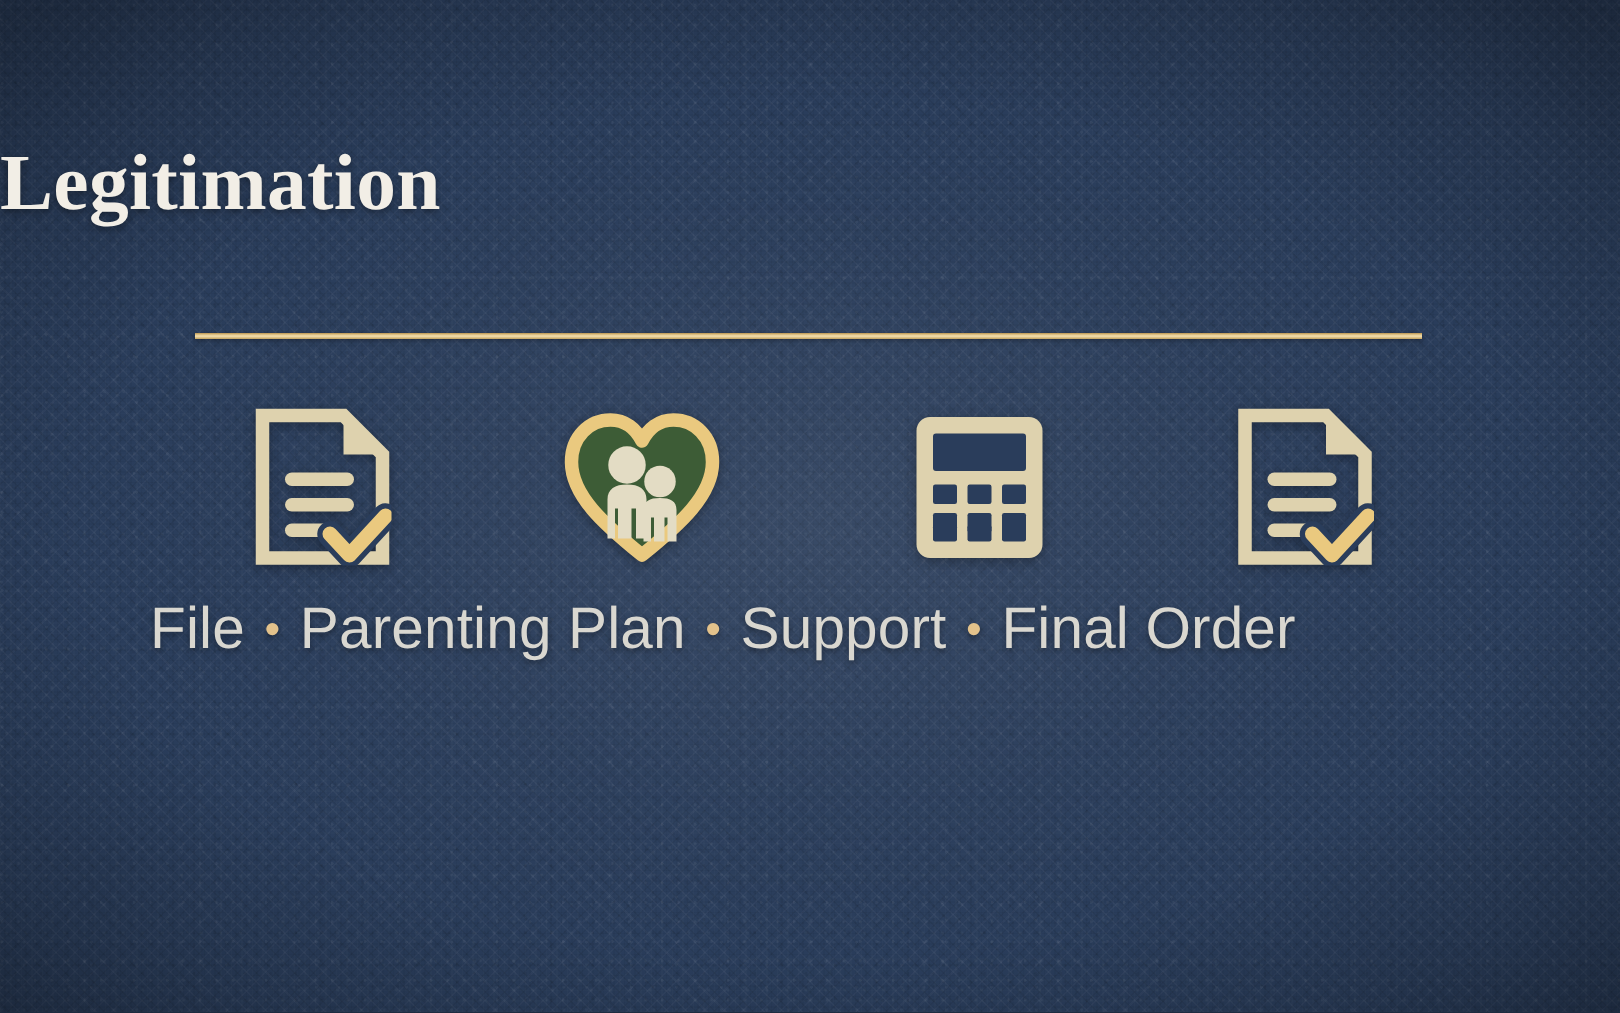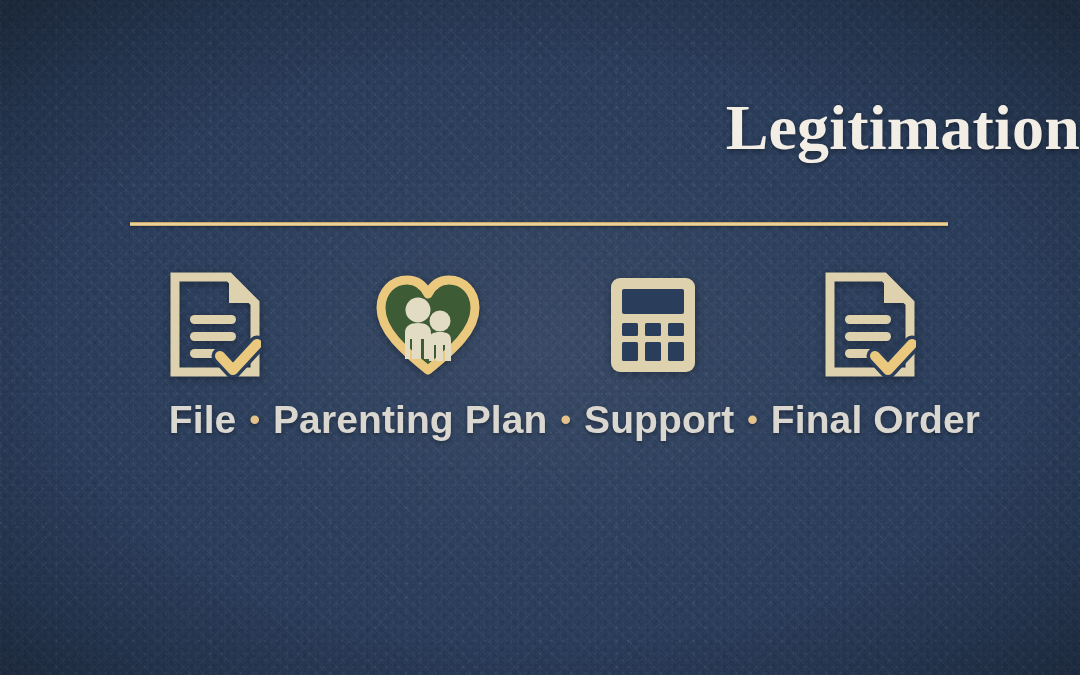--- a/index.html
+++ b/index.html
@@ -72,24 +72,24 @@
   #content {
     position: absolute;
     inset: 0;
   }
 
   .title {
     position: absolute;
     top: 96px;
     left: 0;
     width: 1080px;
-    text-align: right;
+    text-align: left;
     font-family: "Liberation Serif", "DejaVu Serif", serif;
     font-weight: bold;
-    font-size: 64px;
+    font-size: 53px;
     line-height: 1;
     letter-spacing: 0.2px;
     color: #f2eee6;
     text-shadow: 0 2px 5px rgba(0,0,0,0.38);
   }
 
   .divider {
     position: absolute;
     left: 130px;
     top: 222px;
@@ -124,23 +124,23 @@
   #slot-parenting { left: 373px; }
   #slot-support   { left: 598px; }
   #slot-final     { left: 815px; }
 
   
   .labels {
     position: absolute;
     top: 396px;
     left: 100px;
     width: 880px;
-    text-align: right;
+    text-align: left;
     font-size: 39px;
-    font-weight: bold;
+    font-weight: normal;
     line-height: 1.23;
     color: #d9d7d0;
     letter-spacing: 0.1px;
     text-shadow: 0 2px 4px rgba(0,0,0,0.34);
   }
   .labels .lbl { white-space: nowrap; }
   .labels .sep {
     color: #e3c28b;
     font-size: 30px;
     vertical-align: 0.10em;

